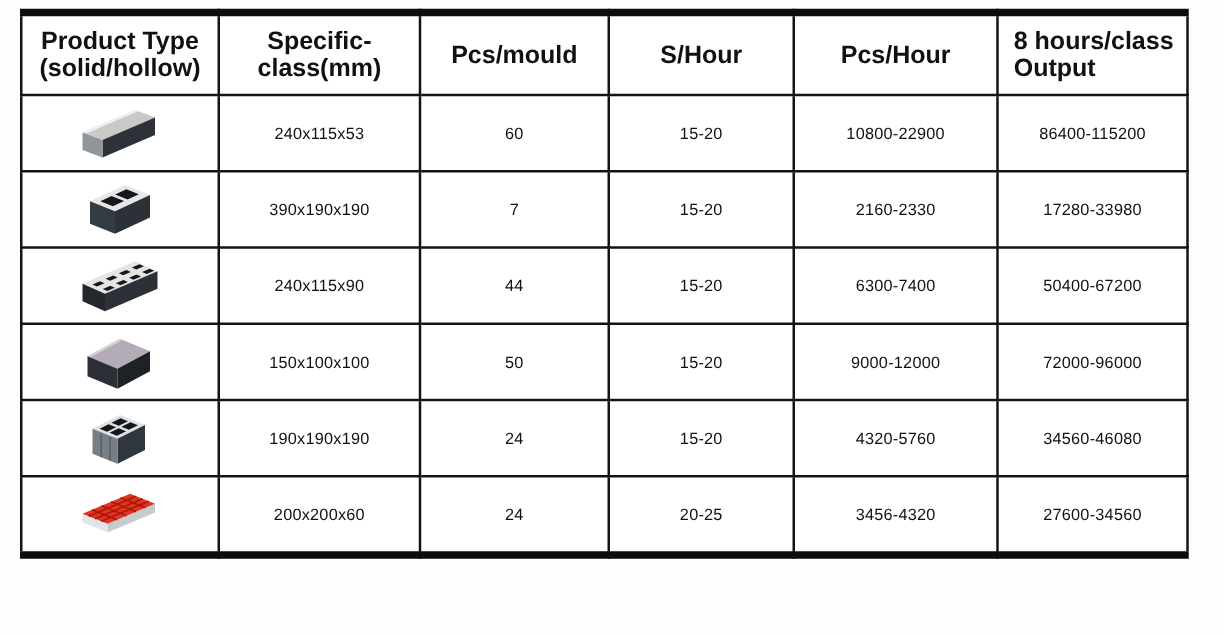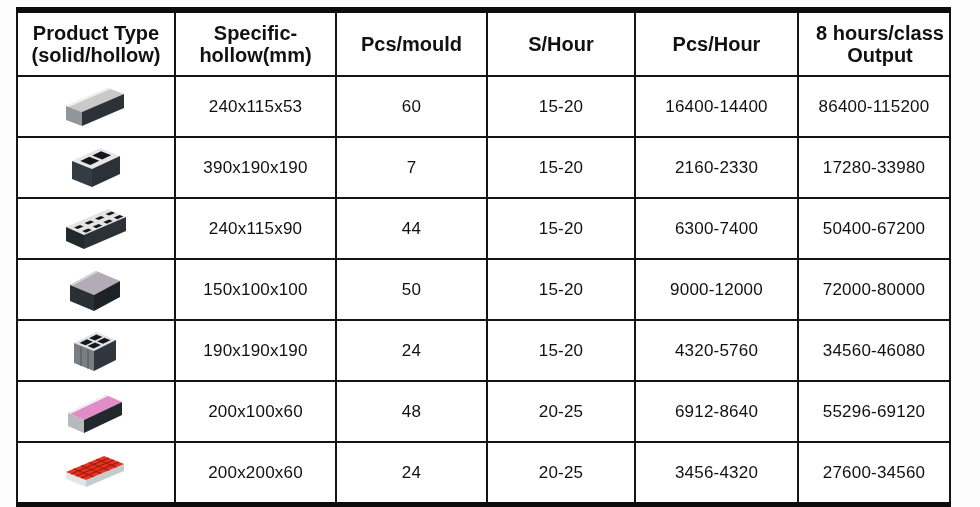--- a/index.html
+++ b/index.html
@@ -32,23 +32,23 @@
     text-align: center;
     color: #111111;
   }
   .spec-table th {
     height: 62px;
     font-size: 20px;
     font-weight: bold;
     line-height: 1.12;
   }
   .spec-table th .hdr { white-space: pre-line; display: inline-block; }
-  .spec-table th.left-align { text-align: center; }
+  .spec-table th.left-align { text-align: left; }
   .spec-table th.left-align .hdr { padding-left: 12px; }
-  .spec-table td { height: 59px; font-size: 17px; font-weight: normal; letter-spacing: 0.2px; }
+  .spec-table td { height: 59px; font-size: 13px; font-weight: normal; letter-spacing: 0.2px; }
   .icon-cell { line-height: 0; }
   .icon-cell svg { display: inline-block; vertical-align: middle; }
 </style>
 </head>
 <body>
 
 <div class="page">
   <table class="spec-table">
     <colgroup>
       <col style="width:158px">
@@ -56,21 +56,21 @@
         <col style="width:151px">
       <col style="width:148px">
         <col style="width:163px">
         <col style="width:152px">
     </colgroup>
     <thead>
       <tr>
         <th><span class="hdr">Product Type
 (solid/hollow)</span></th>
         <th><span class="hdr">Specific-
-hollow(mm)</span></th>
+class(mm)</span></th>
         <th><span class="hdr">Pcs/mould</span></th>
         <th><span class="hdr">S/Hour</span></th>
         <th><span class="hdr">Pcs/Hour</span></th>
         <th class="left-align"><span class="hdr">8 hours/class
 Output</span></th>
       </tr>
     </thead>
     <tbody>
 
       <tr>
@@ -80,21 +80,21 @@
               <polygon points="8,26 50,8 66,14 24,32" fill="#c9c9c9"></polygon>
               <polygon points="8,26 50,8 52.5,9 10.5,27" fill="#f0f0f0"></polygon>
               <polygon points="24,32 66,14 66,28 24,46" fill="#2c3237"></polygon>
               <polygon points="8,26 24,32 24,46 8,40" fill="#90969a"></polygon>
             </svg>
           </span>
         </td>
         <td>240x115x53</td>
         <td>60</td>
         <td>15-20</td>
-        <td>16400-14400</td>
+        <td>10800-22900</td>
         <td>86400-115200</td>
       </tr>
 
       <tr>
         <td class="icon-cell">
           <span>
             <svg width="86" height="54" viewBox="0 0 76 54">
               <polygon points="14,20 42,7 62,15 34,28" fill="#e6e6e6"></polygon>
               <polygon points="22.3,20 31.3,15.8 41.3,19.8 32.3,24" fill="#14181c"></polygon>
               <polygon points="34.1,14.5 43.1,10.3 53.1,14.3 44.1,18.5" fill="#14181c"></polygon>
@@ -143,21 +143,21 @@
               <polygon points="12,22 38,8 40,9 14,23" fill="#d8d3da"></polygon>
               <polygon points="12,22 36,32 36,48 12,38" fill="#2b3036"></polygon>
               <polygon points="36,32 62,18 62,34 36,48" fill="#1d2227"></polygon>
             </svg>
           </span>
         </td>
         <td>150x100x100</td>
         <td>50</td>
         <td>15-20</td>
         <td>9000-12000</td>
-        <td>72000-80000</td>
+        <td>72000-96000</td>
       </tr>
 
       <tr>
         <td class="icon-cell">
           <span>
             <svg width="86" height="54" viewBox="0 0 76 54">
               <polygon points="16,19 38,8 58,16 36,27" fill="#dfe1e2"></polygon>
               <polygon points="21.6,18.9 28.9,15.3 34.9,17.7 27.6,21.3" fill="#14181c"></polygon>
               <polygon points="31.1,14.2 38.4,10.6 44.4,13.0 37.1,16.6" fill="#14181c"></polygon>
               <polygon points="29.6,22.1 36.9,18.5 42.9,20.9 35.6,24.5" fill="#14181c"></polygon>
@@ -169,37 +169,20 @@
             </svg>
           </span>
         </td>
         <td>190x190x190</td>
         <td>24</td>
         <td>15-20</td>
         <td>4320-5760</td>
         <td>34560-46080</td>
       </tr>
 
-      <tr>
-        <td class="icon-cell">
-          <span>
-            <svg width="86" height="54" viewBox="0 0 76 54">
-              <polygon points="10,28 48,10 64,17 26,35" fill="#e08cc5"></polygon>
-              <polygon points="10,28 48,10 50,11 12,29" fill="#f4f4f4"></polygon>
-              <polygon points="26,35 64,17 64,30 26,48" fill="#23282d"></polygon>
-              <polygon points="10,28 26,35 26,48 10,41" fill="#b6babc"></polygon>
-            </svg>
-          </span>
-        </td>
-        <td>200x100x60</td>
-        <td>48</td>
-        <td>20-25</td>
-        <td>6912-8640</td>
-        <td>55296-69120</td>
-      </tr>
 
       <tr>
         <td class="icon-cell">
           <span>
             <svg width="86" height="54" viewBox="0 0 76 54">
               <polygon points="28,34 66,18 66,25 28,41" fill="#c6cbce"></polygon>
               <polygon points="8,26 28,34 28,41 8,33" fill="#e3e6e8"></polygon>
               <polygon points="8,26 46,10 66,18 28,34" fill="#e03522"></polygon>
               <g stroke="#a81708" stroke-width="1.1">
                 <line x1="15.6" y1="22.8" x2="35.6" y2="30.8"></line>

